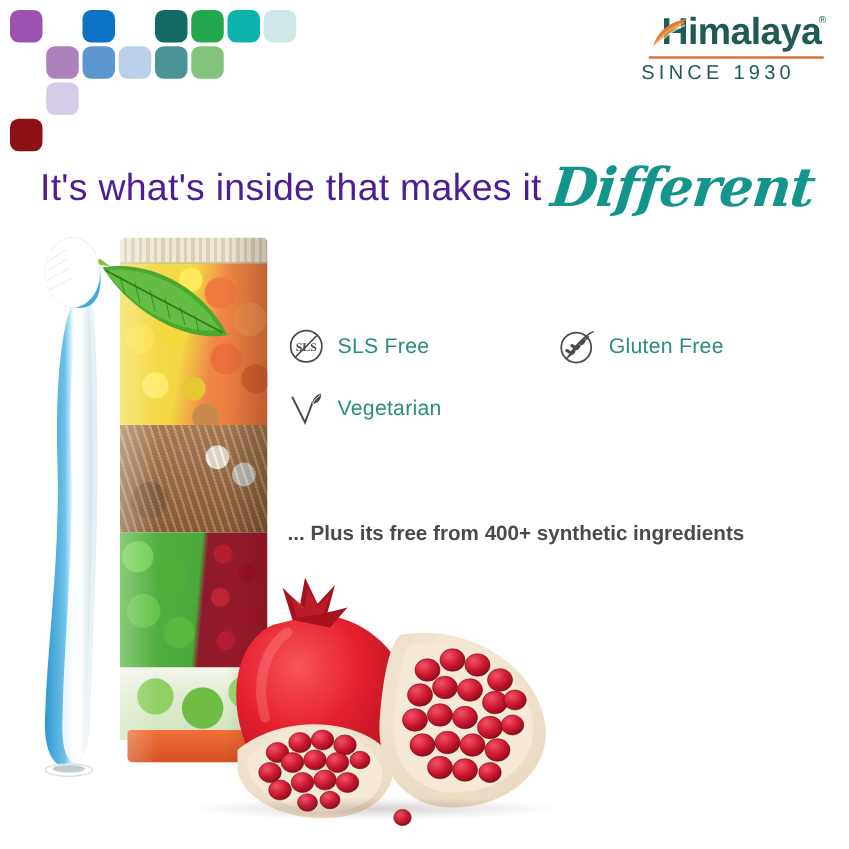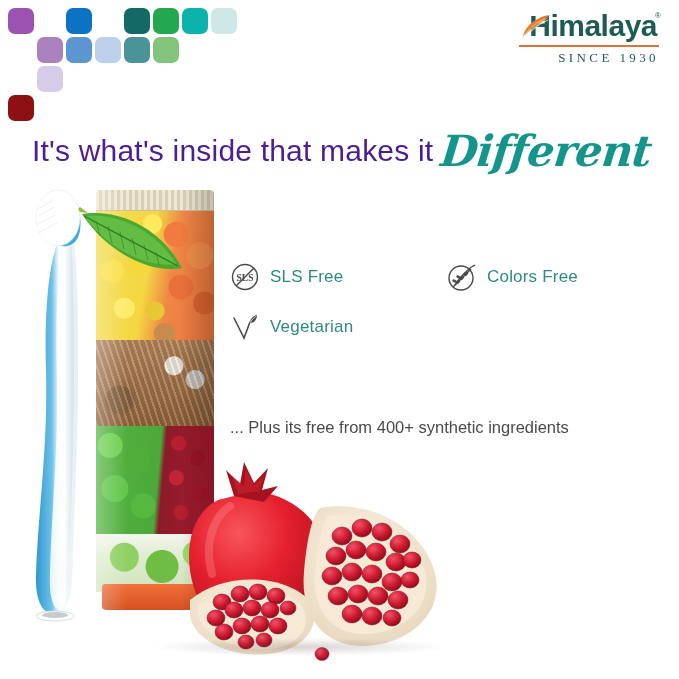--- a/index.html
+++ b/index.html
@@ -32,22 +32,22 @@
     position:absolute;left:8px;top:4px;width:30px;height:26px;
     pointer-events:none;
   }
   .logo-reg{
     position:absolute;right:0px;top:1px;font-size:8px;color:#1f5a55;
   }
   .logo-rule{
     height:1.5px;background:#d9743a;margin:1px 2px 3px 6px;
   }
   .logo-since{
-    font-size:13px;letter-spacing:3.4px;color:#1f5a55;
-    text-align:right;padding-right:2px;font-weight:normal;font-family:Liberation Serif, serif;
+    font-size:16px;letter-spacing:3.4px;color:#1f5a55;
+    text-align:left;padding-right:2px;font-weight:normal;
   }
 
   
   .headline{
     position:absolute;left:32px;top:126px;width:620px;height:48px;
     white-space:nowrap;
   }
   .headline-plain{
     font-size:30px;color:#4c1d95;font-weight:300;
     letter-spacing:.2px;vertical-align:middle;
@@ -76,21 +76,21 @@
     margin-right:8px;
     display:flex;align-items:center;justify-content:flex-start;
   }
   .feat-label{
     font-size:17px;color:#2e8b81;font-weight:300;
     letter-spacing:.2px;white-space:nowrap;
   }
 
   .plus-line{
     position:absolute;left:230px;top:418px;width:440px;
-    font-size:16.5px;color:#4a4a4a;font-weight:400;white-space:nowrap;
+    font-size:16.5px;color:#4a4a4a;font-weight:700;white-space:nowrap;
   }
 
   
   .art{position:absolute;left:0;top:170px;width:460px;height:509px;}
 
   
   .brush{position:absolute;left:22px;top:12px;width:86px;height:440px;}
 
   
   .tube{position:absolute;left:96px;top:20px;width:118px;height:420px;overflow:hidden;}
@@ -394,21 +394,21 @@
               <ellipse cx="13" cy="22" rx="2.6" ry="1.5" transform="rotate(-40 13 22)"></ellipse>
               <ellipse cx="17" cy="18" rx="2.6" ry="1.5" transform="rotate(-40 17 18)"></ellipse>
               <ellipse cx="21" cy="14" rx="2.6" ry="1.5" transform="rotate(-40 21 14)"></ellipse>
               <ellipse cx="9.5" cy="21" rx="2.4" ry="1.4" transform="rotate(25 9.5 21)"></ellipse>
               <ellipse cx="13.5" cy="17" rx="2.4" ry="1.4" transform="rotate(25 13.5 17)"></ellipse>
             </g>
             <path d="M24 9 C27 6, 29 6, 30 5" stroke="#4a4a4a" stroke-width="1.2" fill="none"></path>
             <line x1="8" y1="27" x2="26" y2="9" stroke="#4a4a4a" stroke-width="1.4"></line>
           </svg>
         </span>
-        <span class="feat-label">Colors Free</span>
+        <span class="feat-label">Gluten Free</span>
       </div>
 
 
     </div>
   </div>
 
   <div class="plus-line">... Plus its free from 400+ synthetic ingredients</div>
 
 </div>
 

